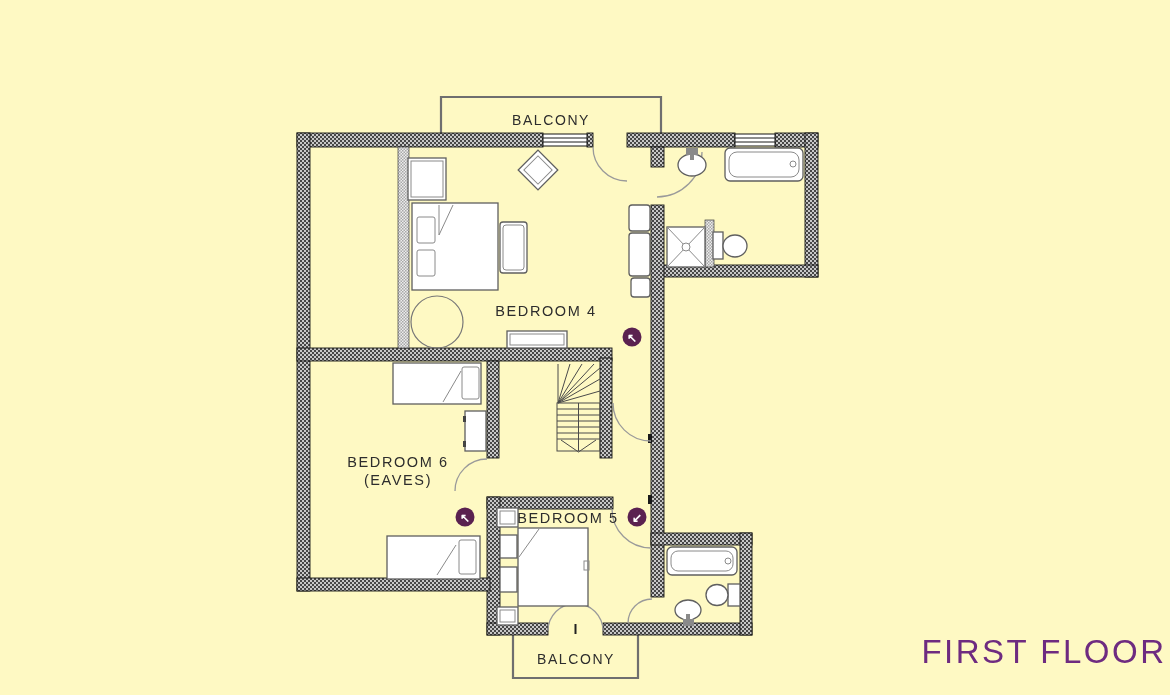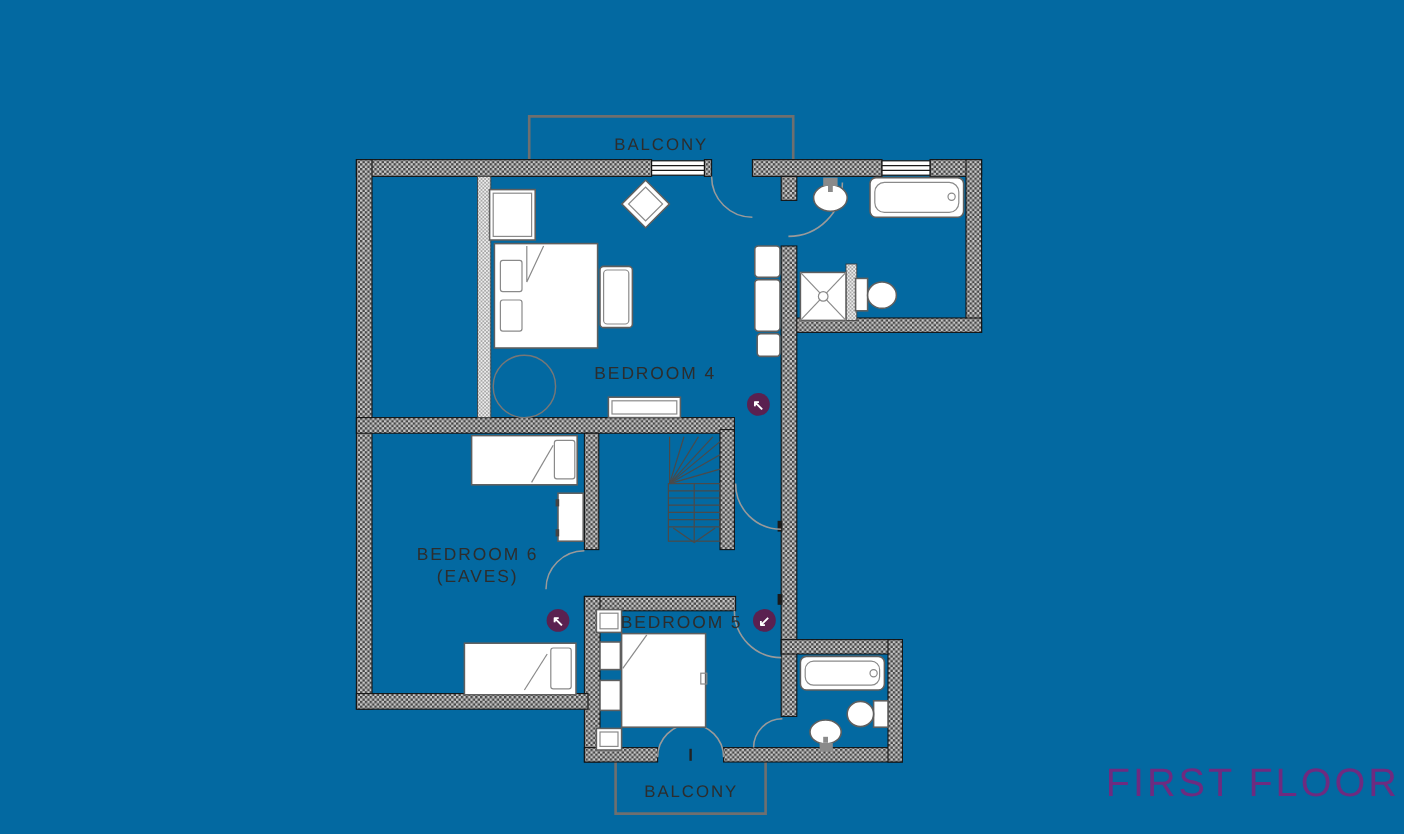--- a/index.html
+++ b/index.html
@@ -1,16 +1,16 @@
 <!DOCTYPE html>
 <html><head>
 <meta charset="utf-8">
 <style>
   html,body{margin:0;padding:0;background:#ffffff;}
-  .stage{position:relative;width:1170px;height:695px;background:#0369a1;overflow:hidden;
+  .stage{position:relative;width:1170px;height:695px;background:#fef9c3;overflow:hidden;
          font-family:"Liberation Sans",sans-serif;}
   svg text{font-family:"Liberation Sans",sans-serif;}
   .room-label{fill:#2d2d2d;font-size:14.5px;letter-spacing:1.6px;}
   .balcony-label{fill:#2d2d2d;font-size:14px;letter-spacing:1.6px;}
   .title-label{font-size:33px;letter-spacing:2.5px;font-weight:400;}
   .marker-glyph{fill:#ffffff;font-size:12px;font-weight:bold;}
   .wall{stroke:#141414;stroke-width:0.9;}
   .lwall{stroke:#3c3c3c;stroke-width:0.7;}
   .furn{fill:#ffffff;stroke:#5f5f5f;stroke-width:1.3;}
   .furn2{fill:none;stroke:#8a8a8a;stroke-width:1;}

